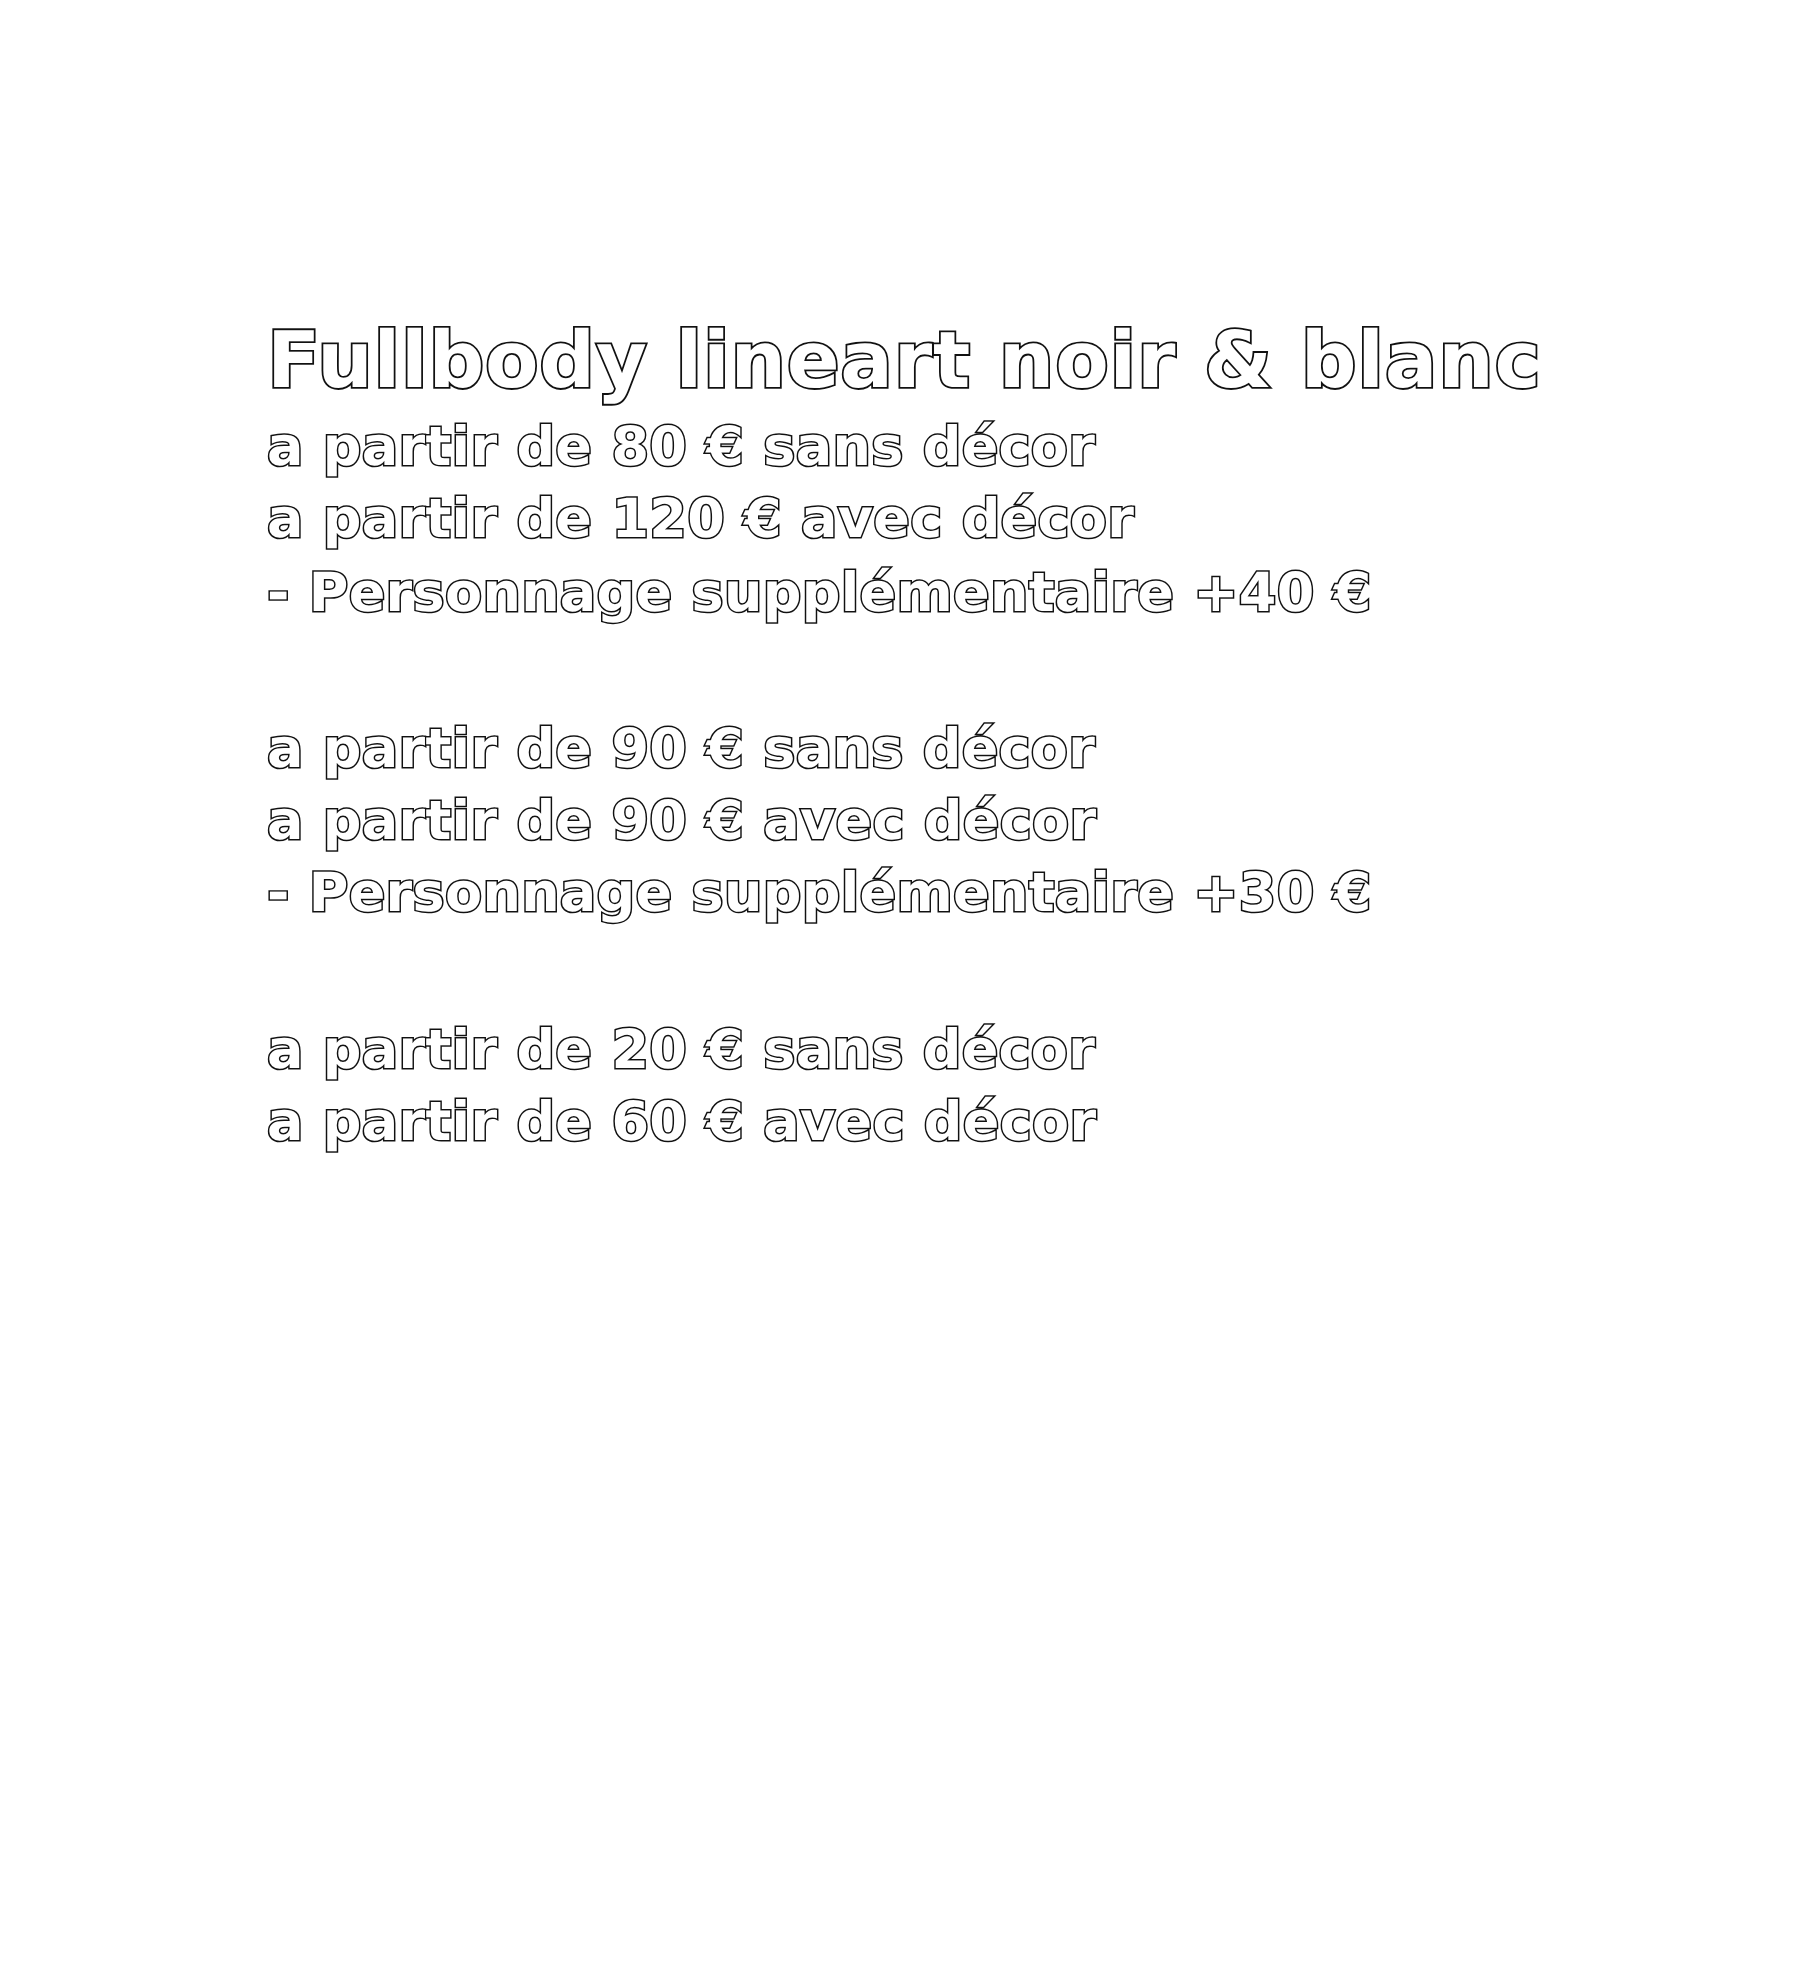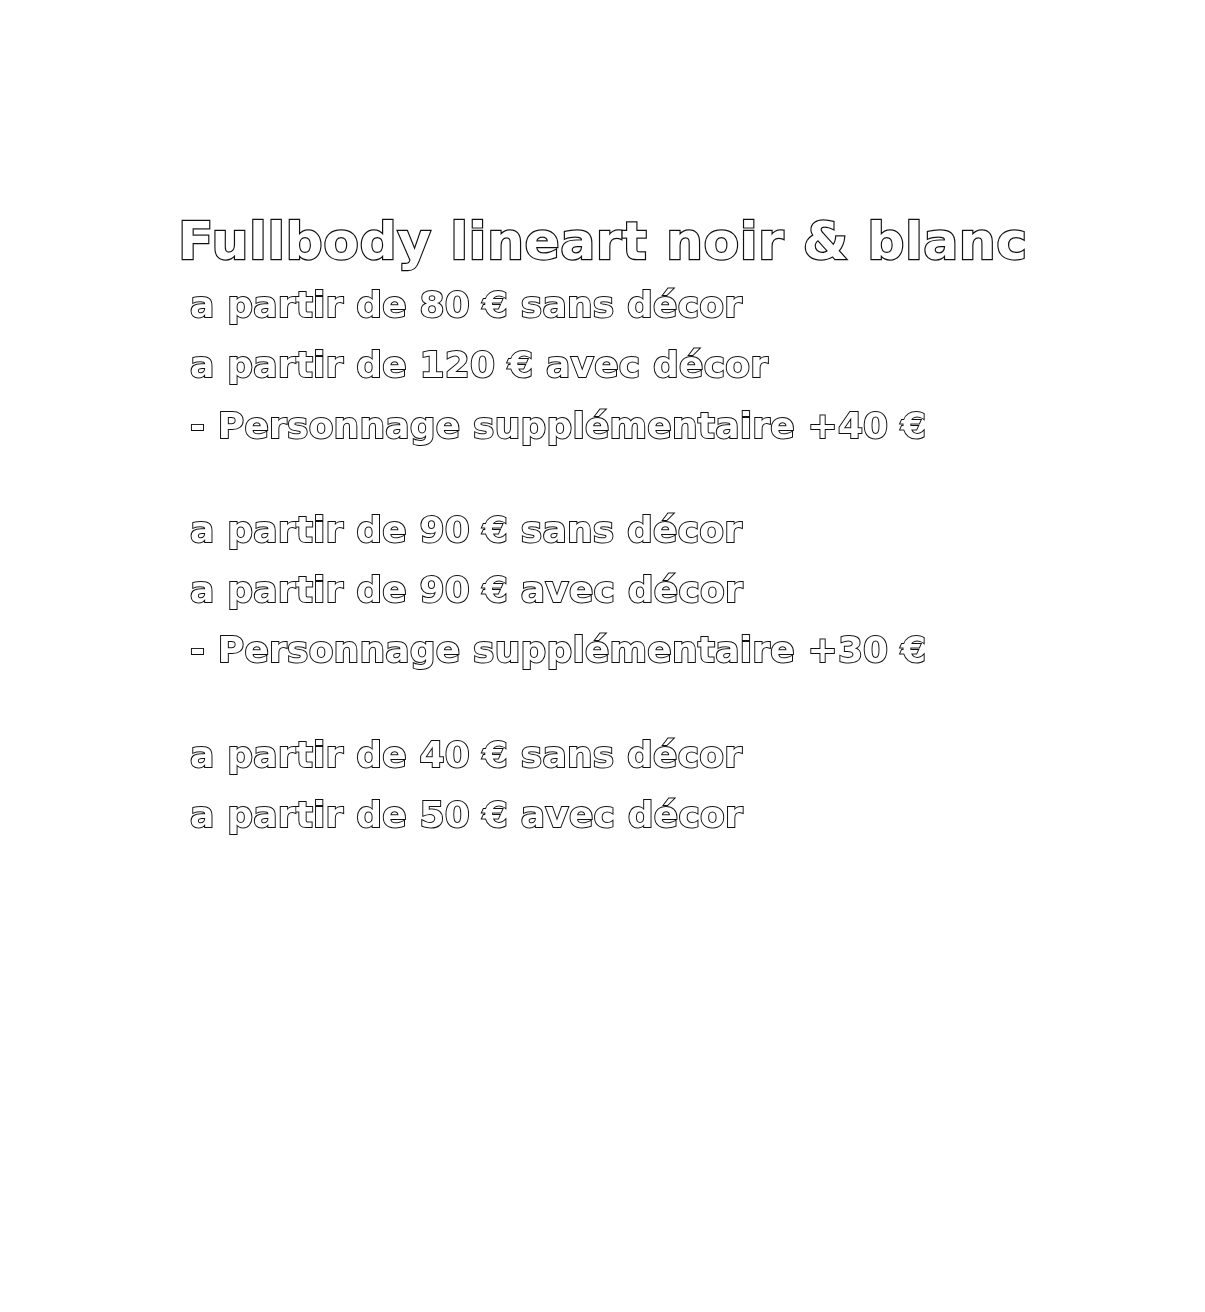--- a/index.html
+++ b/index.html
@@ -47,21 +47,21 @@
     white-space: nowrap;
   }
   .block-line {
     font-size: 36px;
     line-height: 1.34;
     font-weight: bold;
     letter-spacing: 0.2px;
     color: #ffffff;
     -webkit-text-stroke: 2px #111111;
     paint-order: stroke fill;
-    margin: 12px;
+    margin: 0;
     white-space: nowrap;
   }
 </style>
 </head>
 <body>
 
 <div class="sheet">
   <div class="price-list">
 
     <div class="price-block">
@@ -71,18 +71,18 @@
       <p class="block-line">- Personnage supplémentaire +40 €</p>
     </div>
 
     <div class="price-block">
       <p class="block-line">a partir de 90 € sans décor</p>
       <p class="block-line">a partir de 90 € avec décor</p>
       <p class="block-line">- Personnage supplémentaire +30 €</p>
     </div>
 
     <div class="price-block">
-      <p class="block-line">a partir de 40 € sans décor</p>
-      <p class="block-line">a partir de 50 € avec décor</p>
+      <p class="block-line">a partir de 20 € sans décor</p>
+      <p class="block-line">a partir de 60 € avec décor</p>
     </div>
 
   </div>
 </div>
 
 </body></html>

